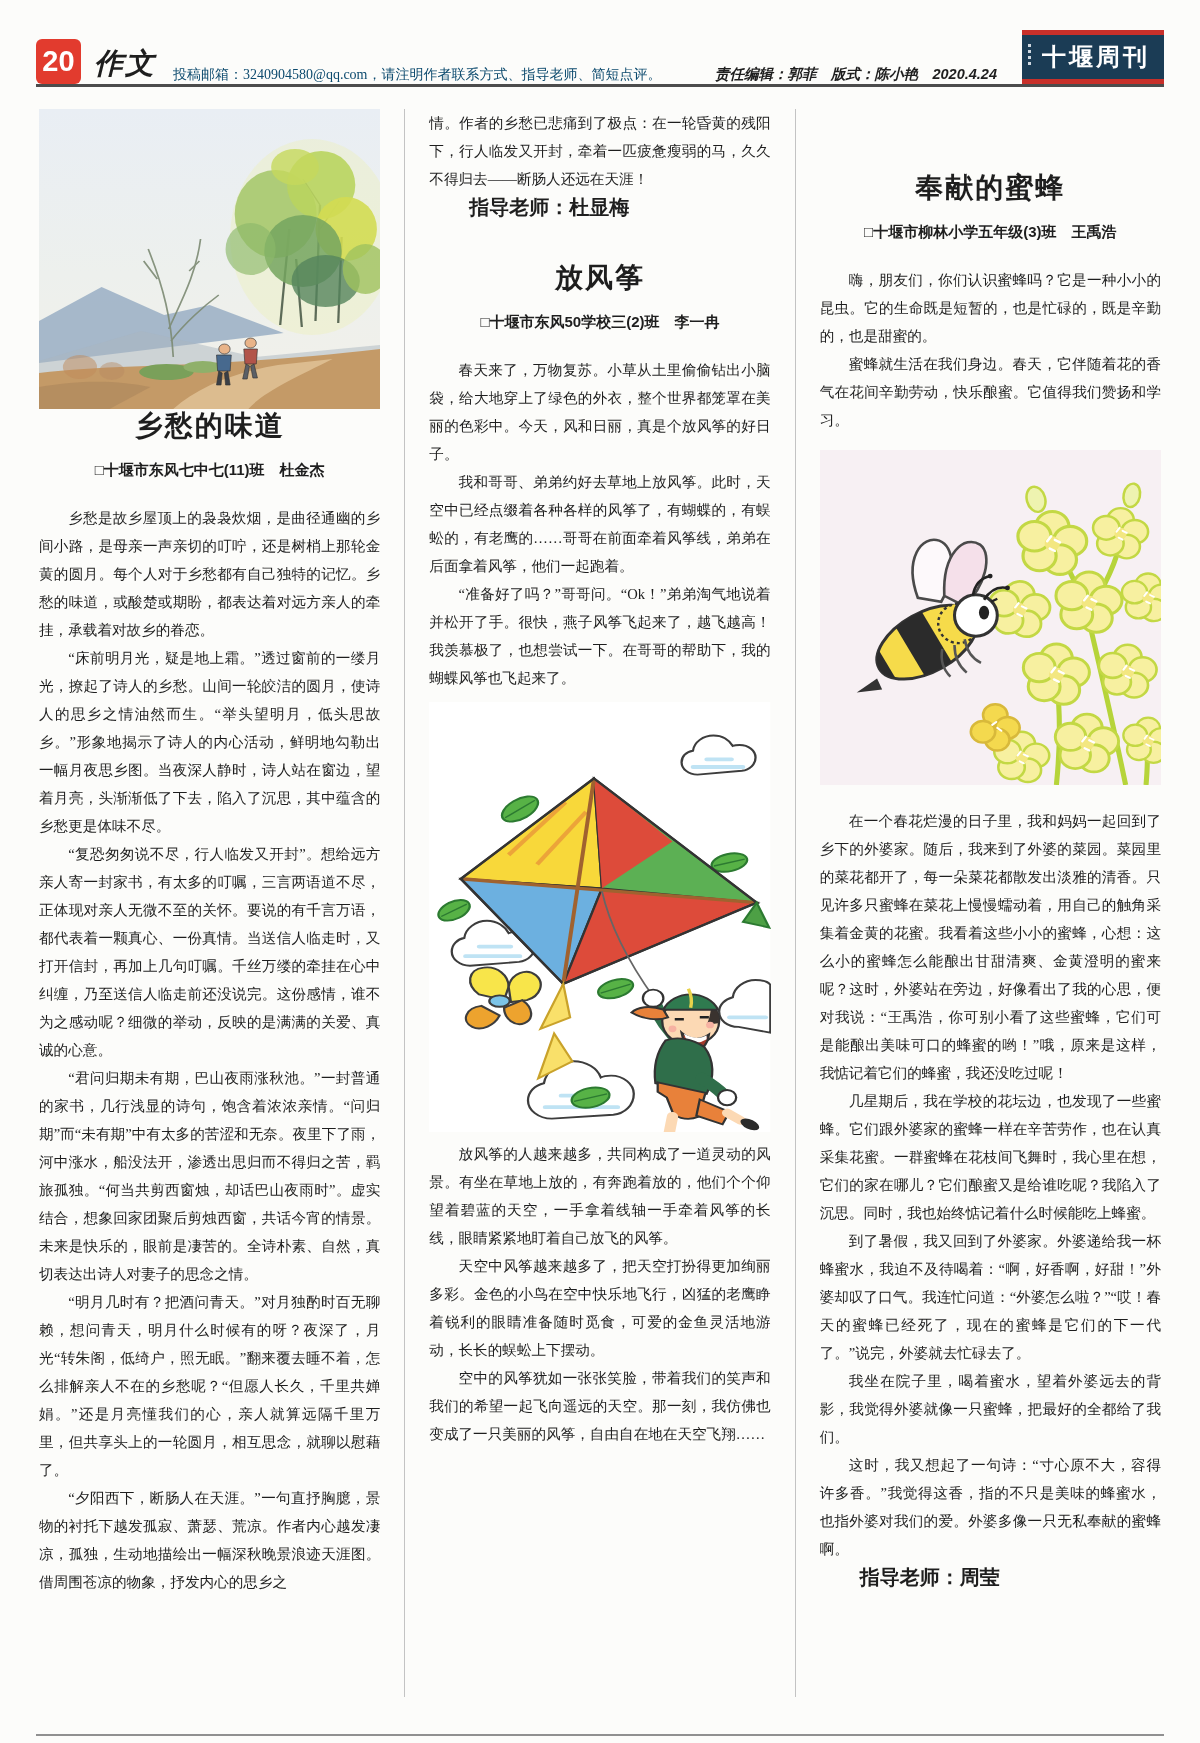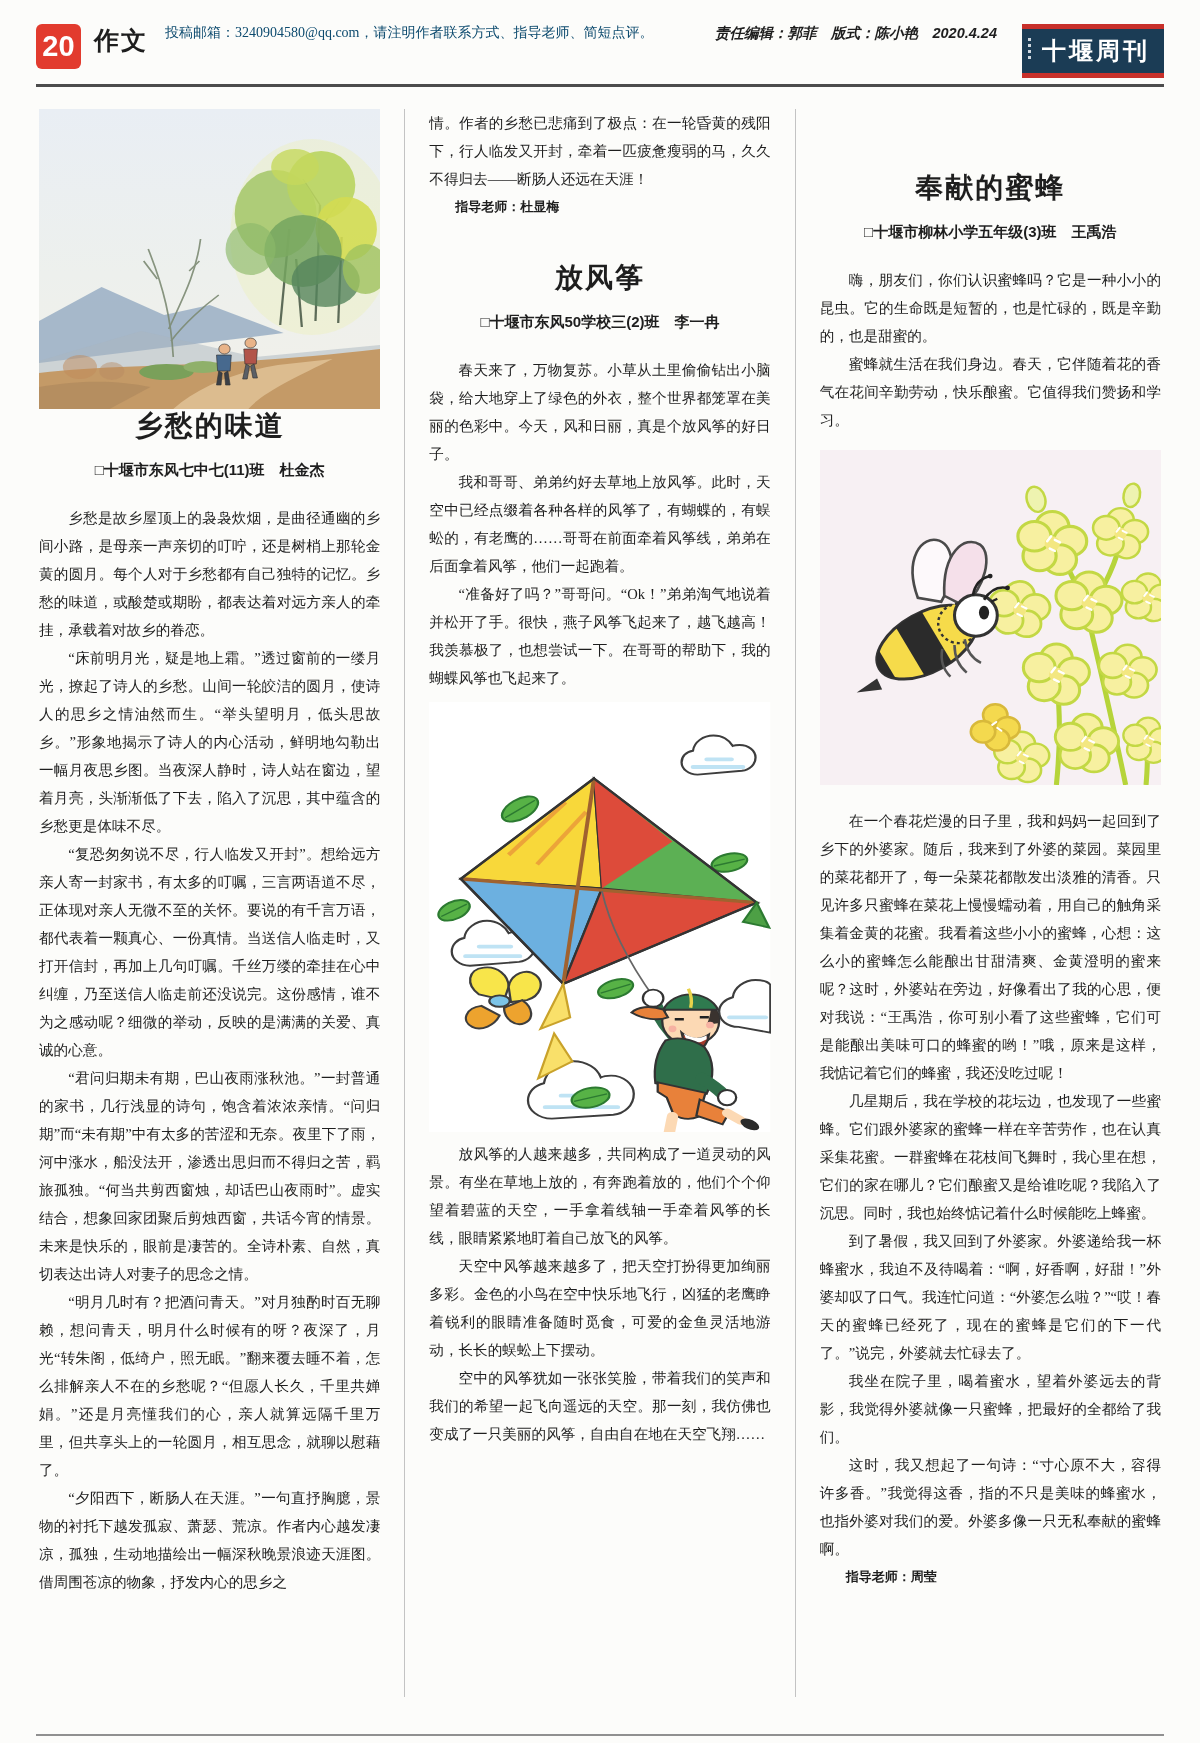--- a/index.html
+++ b/index.html
@@ -1,49 +1,49 @@
 <!DOCTYPE html>
 <html><head>
 <meta charset="utf-8">
 <style>
   * { margin:0; padding:0; box-sizing:border-box; }
   html,body { background:#e8e8e8; }
   body { font-family:"Liberation Serif", serif; color:#1e1e1e; }
   .page { position:relative; width:1200px; height:1743px; background:#fcfcfa; margin:0 auto; padding:0 36px; overflow:hidden; }
 
   
-  .header { height:84px; display:flex; align-items:flex-start; gap:13px; padding-top:24px; }
+  .header { height:84px; display:flex; align-items:flex-end; gap:13px; padding-top:24px; }
   .page-num { width:45px; height:45px; background:#e23b2e; color:#fff; border-radius:6px;
               font-family:"Liberation Sans",sans-serif; font-weight:bold; font-size:29px;
               display:flex; align-items:center; justify-content:center; }
-  .section-title { font-family:"Liberation Sans",sans-serif; font-weight:bold; font-size:25px; letter-spacing:2px; }
+  .section-title { font-family:"Liberation Sans",sans-serif; font-weight:bold; font-size:29px; letter-spacing:2px;font-style:italic; }
   .submission { font-size:14px; color:#0c4a6e; margin-left:4px; }
   .header-spacer { flex:1; }
   .editor { font-family:"Liberation Sans",sans-serif; font-weight:bold; font-style:italic;
-            font-size:14.5px; white-space:nowrap; margin-right:12px;margin-left:32px; }
+            font-size:14.5px; white-space:nowrap; margin-right:12px; }
   .masthead { background:#1b3c55; border-top:5px solid #c8302a; border-bottom:5px solid #c8302a;
               color:#ffffff; padding:6px 14px 6px 20px; position:relative; }
   .masthead-title { font-weight:bold; font-size:24px; letter-spacing:3px; }
   .masthead-vert { position:absolute; left:6px; top:9px; display:flex; flex-direction:column; gap:3px; }
   .masthead-vert i { width:3px; height:3px; background:#cfd8e0; display:block; }
   .header-rule { height:3px; background:#4c4c4c; }
 
   
   .body-cols { display:flex; align-items:stretch; padding-top:22px; height:1610px; }
   .col { flex:1; padding:0 24px; }
   .col + .col { border-left:1px solid #c3c3c3; }
   .col:first-child { padding-left:3px; }
   .col:last-child  { padding-right:3px; }
 
   p.body-text { font-size:14.6px; line-height:28px; text-align:justify; text-indent:2em; }
   p.no-indent { text-indent:0; }
   .art-title { font-weight:bold; font-size:28px; line-height:1.2; text-align:center; letter-spacing:2px; }
   .byline { font-family:"Liberation Sans",sans-serif; font-weight:bold; font-size:15px;
             text-align:center; margin:18px 0 24px; }
-  .teacher { font-family:"Liberation Sans",sans-serif; font-weight:bold; font-size:13px;
+  .teacher { font-family:"Liberation Sans",sans-serif; font-weight:bold; font-size:20px;
              line-height:28px; text-indent:2em; }
   .illustration { display:block; width:100%; }
   .bottom-rule { position:absolute; left:36px; right:36px; bottom:7px; height:2px; background:#909090; }
 </style>
 </head>
 <body>
 
 <div class="page">
 
   <div class="header">

